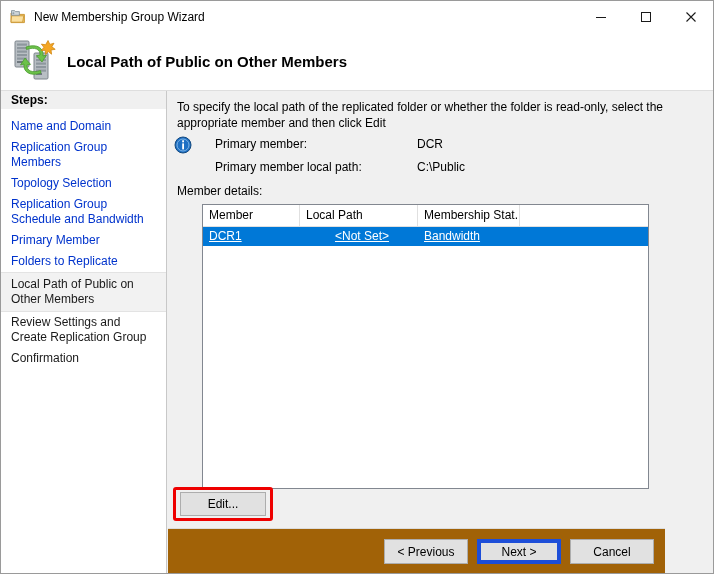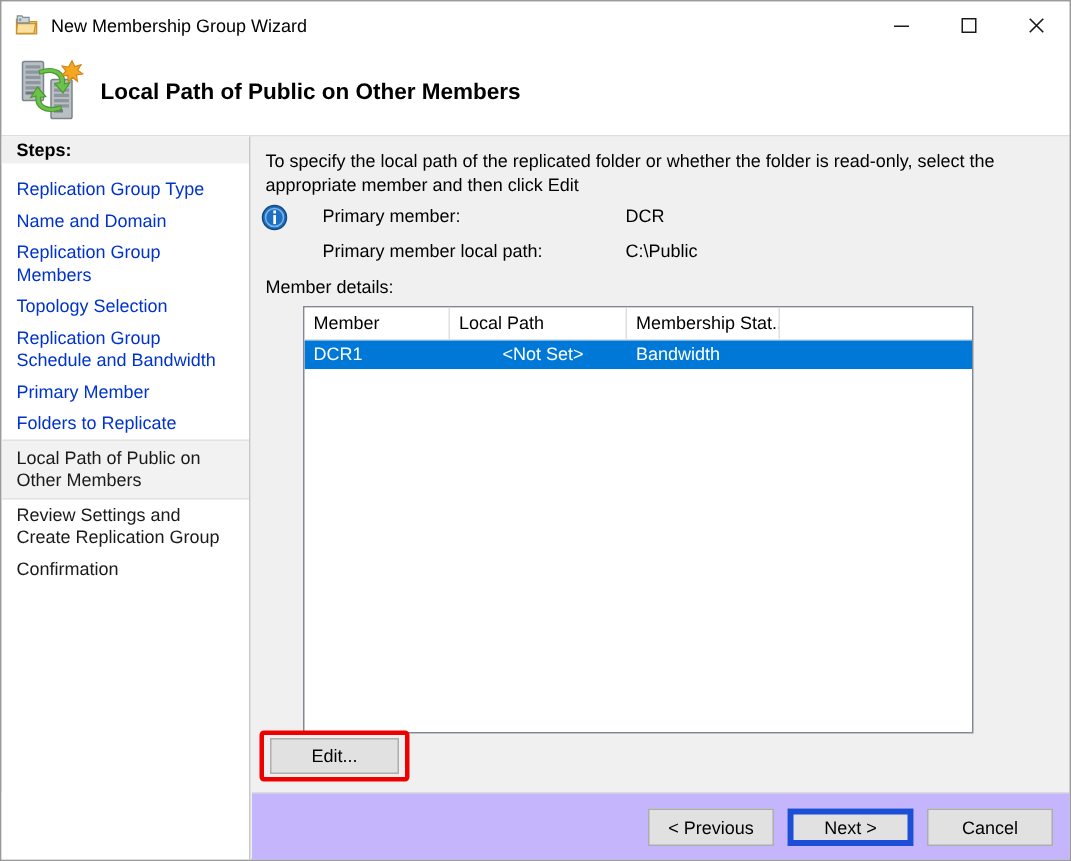--- a/index.html
+++ b/index.html
@@ -226,20 +226,21 @@
   }
   .lv-row.selected { background: #0078d7; }
   .lv-td {
     font-size: 12px;
     color: #000000;
     line-height: 19px;
     padding-left: 6px;
     box-sizing: border-box;
     white-space: nowrap;
     overflow: hidden;
+    text-decoration: underline;
   }
   .lv-row.selected .lv-td { color: #ffffff; }
   .lv-td.c0 { width: 97px; }
   .lv-td.c1 { width: 118px; text-align: center; }
   .lv-td.c2 { width: 102px; }
 
   
   .edit-wrap {
     position: absolute;
     left: 5px; top: 396px;
@@ -269,23 +270,23 @@
   .btn-edit {
     position: absolute;
     left: 7px; top: 5px;
     width: 86px; height: 24px;
   }
 
   
   .footer {
     position: absolute;
     left: 167px; top: 527px;
-    width: 545px;
+    width: 497px;
     height: 45px;
-    background: #c4b5fd;
+    background: #a16207;
     border-top: 1px solid #dcdcdc;
   }
   .footer-buttons {
     position: absolute;
     right: 11px; top: 10px;
     display: flex;
     gap: 9px;
   }
   .btn-nav {
     width: 84px; height: 25px;
@@ -366,21 +367,20 @@
     </div>
     <div class="header-title">Local Path of Public on Other Members</div>
   </div>
   <div class="header-rule"></div>
 
   <div class="sidebar">
     <div class="steps-header">
       <span>Steps:</span>
     </div>
     <div class="steps-list">
-      <div class="step">Replication Group Type</div>
       <div class="step">Name and Domain</div>
       <div class="step">Replication Group Members</div>
       <div class="step">Topology Selection</div>
       <div class="step">Replication Group Schedule and Bandwidth</div>
       <div class="step">Primary Member</div>
       <div class="step">Folders to Replicate</div>
       <div class="step current">Local Path of Public on Other Members</div>
       <div class="step plain">Review Settings and Create Replication Group</div>
       <div class="step plain">Confirmation</div>
     </div>

